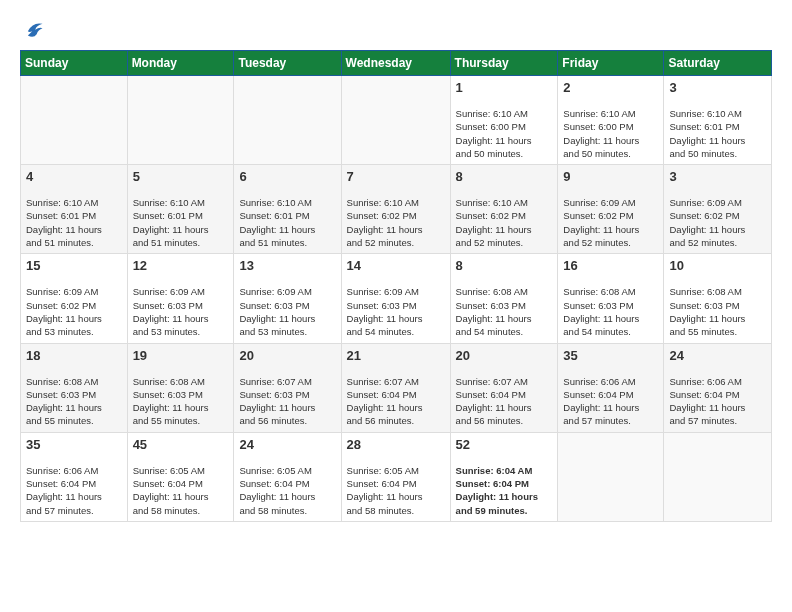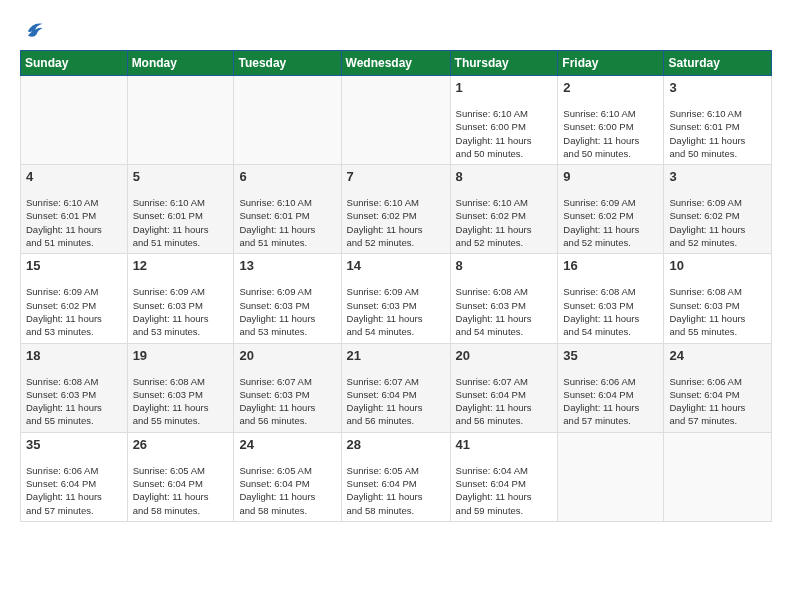--- a/index.html
+++ b/index.html
@@ -316,43 +316,43 @@
         </tr>
         <tr>
           <td>
             <span class="day-num">35</span>
             <div class="day-info" style="white-space: pre-line;">Sunrise: 6:06 AM
 Sunset: 6:04 PM
 Daylight: 11 hours
 and 57 minutes.</div>
           </td>
           <td>
-            <span class="day-num">26</span>
+            <span class="day-num">45</span>
             <div class="day-info" style="white-space: pre-line;">Sunrise: 6:05 AM
 Sunset: 6:04 PM
 Daylight: 11 hours
 and 58 minutes.</div>
           </td>
           <td>
             <span class="day-num">24</span>
             <div class="day-info" style="white-space: pre-line;">Sunrise: 6:05 AM
 Sunset: 6:04 PM
 Daylight: 11 hours
 and 58 minutes.</div>
           </td>
           <td>
             <span class="day-num">28</span>
             <div class="day-info" style="white-space: pre-line;">Sunrise: 6:05 AM
 Sunset: 6:04 PM
 Daylight: 11 hours
 and 58 minutes.</div>
           </td>
           <td>
-            <span class="day-num">41</span>
-            <div class="day-info" style="white-space: pre-line;">Sunrise: 6:04 AM
+            <span class="day-num">52</span>
+            <div class="day-info" style="white-space: pre-line; font-weight: bold;">Sunrise: 6:04 AM
 Sunset: 6:04 PM
 Daylight: 11 hours
 and 59 minutes.</div>
           </td>
           <td class="empty"></td>
           <td class="empty"></td>
         </tr>
       </tbody>
   </table>
 </div>

